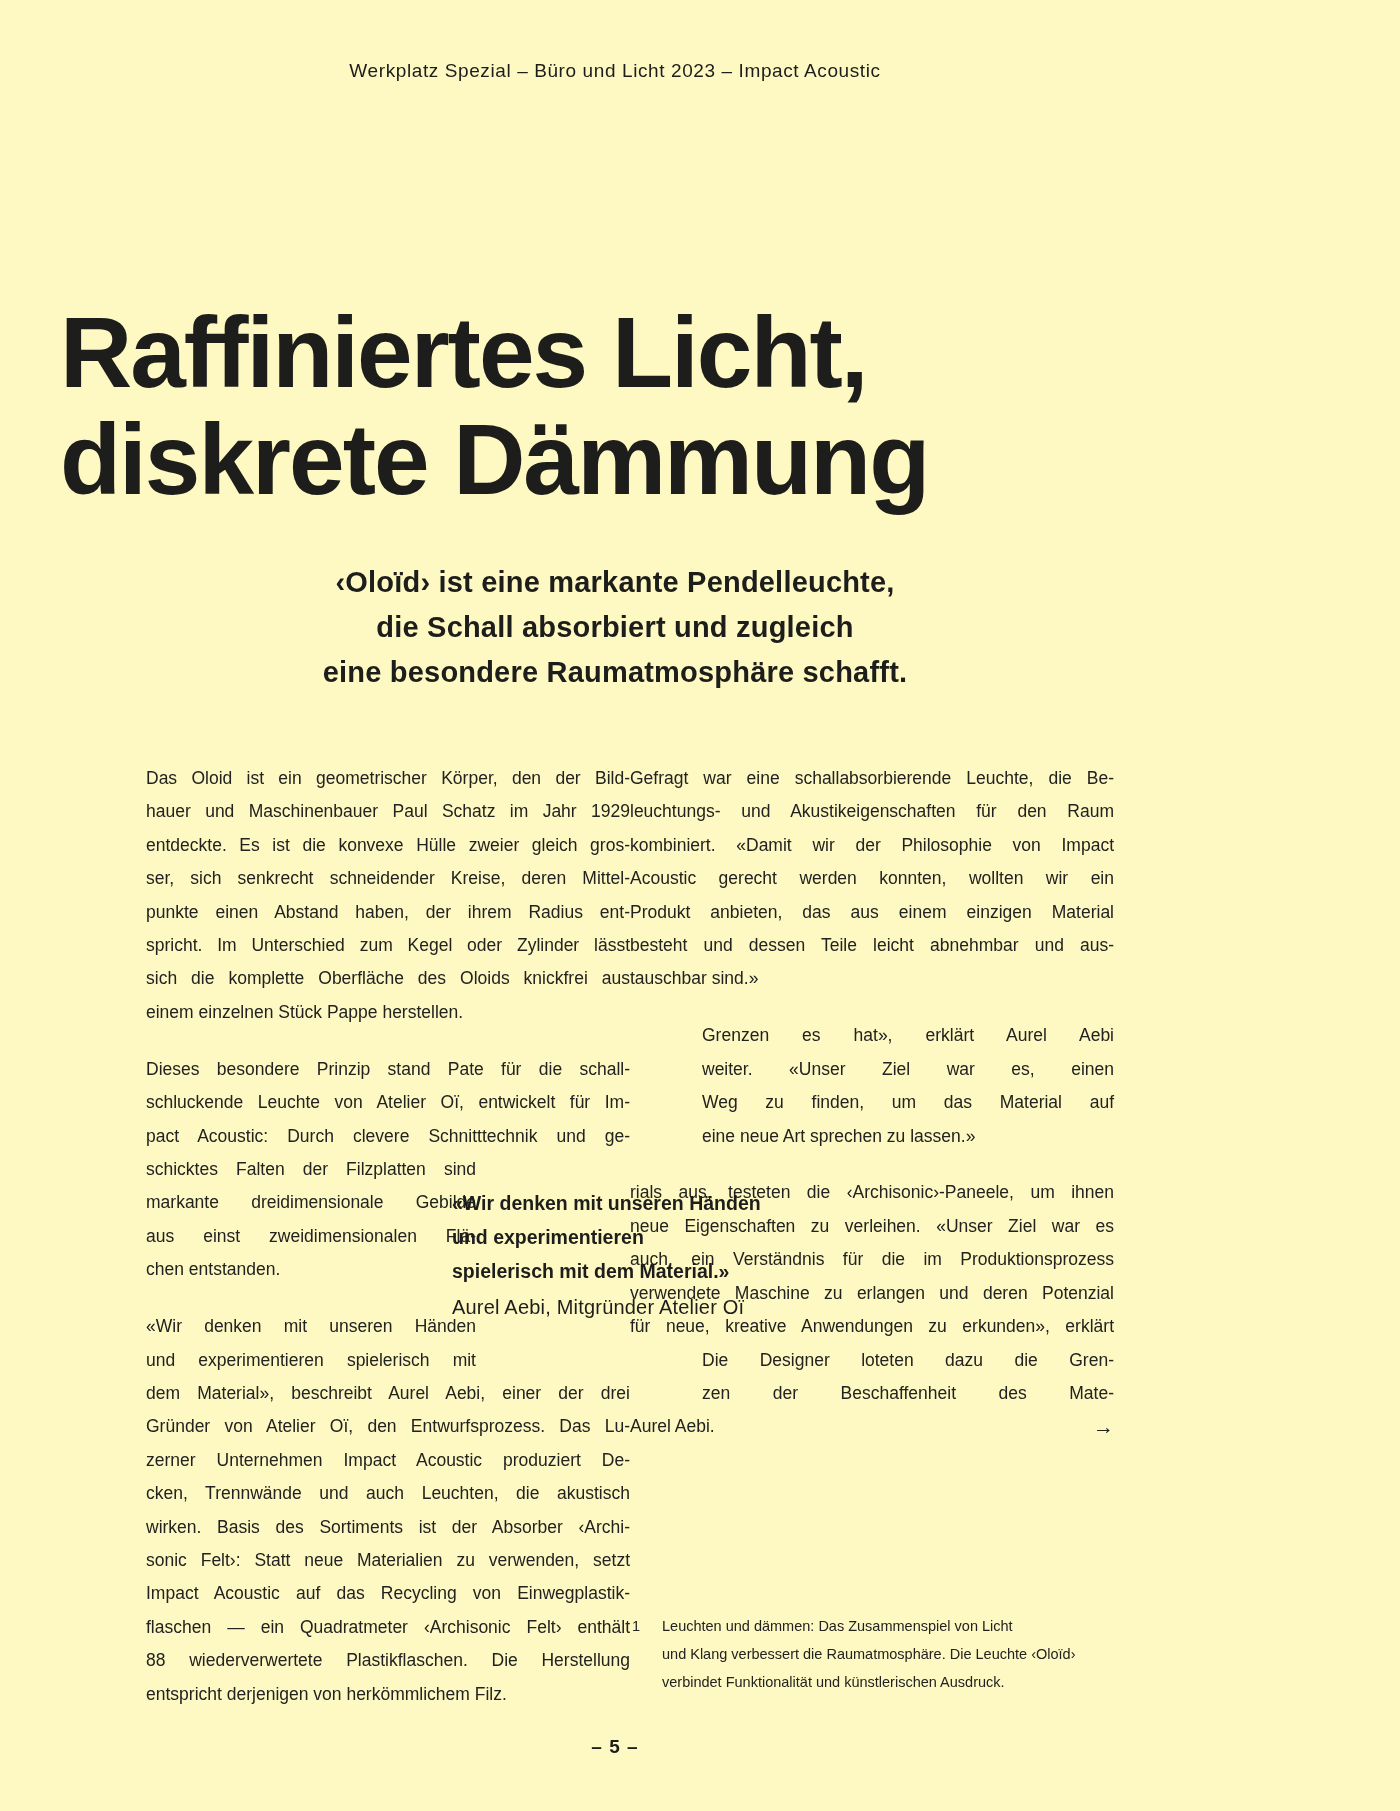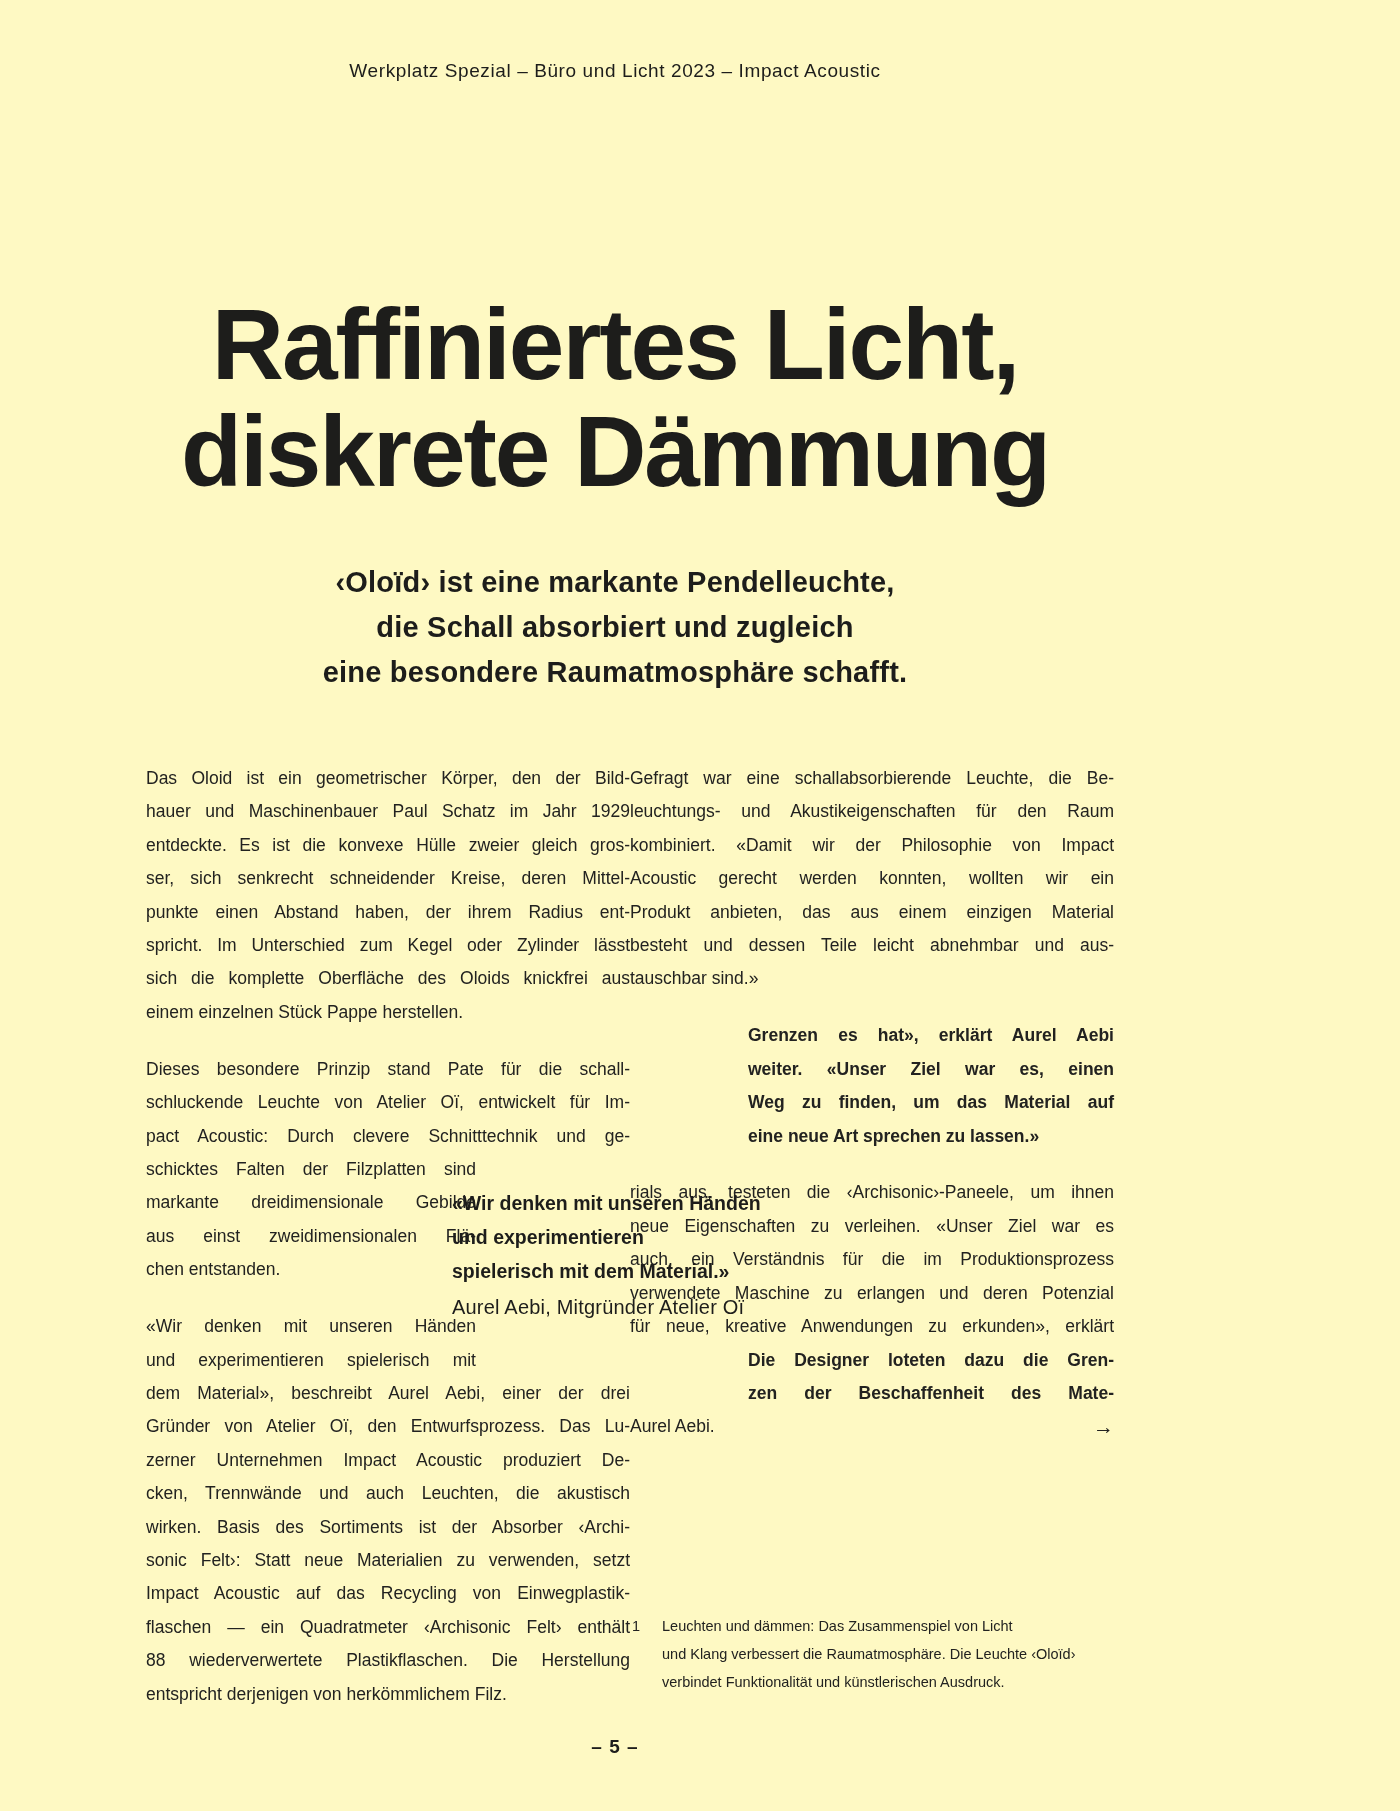--- a/index.html
+++ b/index.html
@@ -8,22 +8,22 @@
     position:relative; width:1400px; height:1811px;
     background:#fef9c3; color:#1d1d1b; margin:0 auto; overflow:hidden;padding-left:16px;
   }
   
   .running-head {
     position:absolute; top:60px; left:118px; width:994px;
     text-align:center; font-size:19px; letter-spacing:0.6px; color:#1d1d1b;
   }
   
   .headline {
-    position:absolute; top:224px; left:60px; width:1110px;
-    text-align:center; font-weight:bold; font-size:100px; line-height:107px;
+    position:absolute; top:232px; left:60px; width:1110px;
+    text-align:left; font-weight:bold; font-size:100px; line-height:107px;
     letter-spacing:-2px; color:#1d1d1b;
   }
   .headline .line { display:block; }
   
   .standfirst {
     position:absolute; top:560px; left:118px; width:994px;
     text-align:center; font-weight:bold; font-size:29px; line-height:45px;
     letter-spacing:0.2px; color:#1d1d1b;
   }
   .standfirst .line { display:block; }
@@ -35,21 +35,21 @@
   .col-left  { left:118px;margin-left:28px; }
   .col-right { left:630px; }
   .para { margin:0 0 23.5px 0; }
   .para:last-child { margin-bottom:0; }
   .seg {
     white-space:pre-line;
     text-align:justify; text-align-last:justify;
   }
   .seg.endseg { text-align-last:left; }
   .seg.narrow { width:330px; }
-  .seg.indent { margin-left:118px;font-weight:bold; }
+  .seg.indent { margin-left:72px; }
   .lastline-with-arrow {
     display:flex; justify-content:space-between; align-items:flex-end;
   }
   .arrow { font-size:21px; }
   
   .pull-quote {
     position:absolute; left:452px; top:1186px; width:330px;
   }
   .pull-quote .quote-lines {
     font-weight:bold; font-size:19.5px; line-height:34px; white-space:pre;

